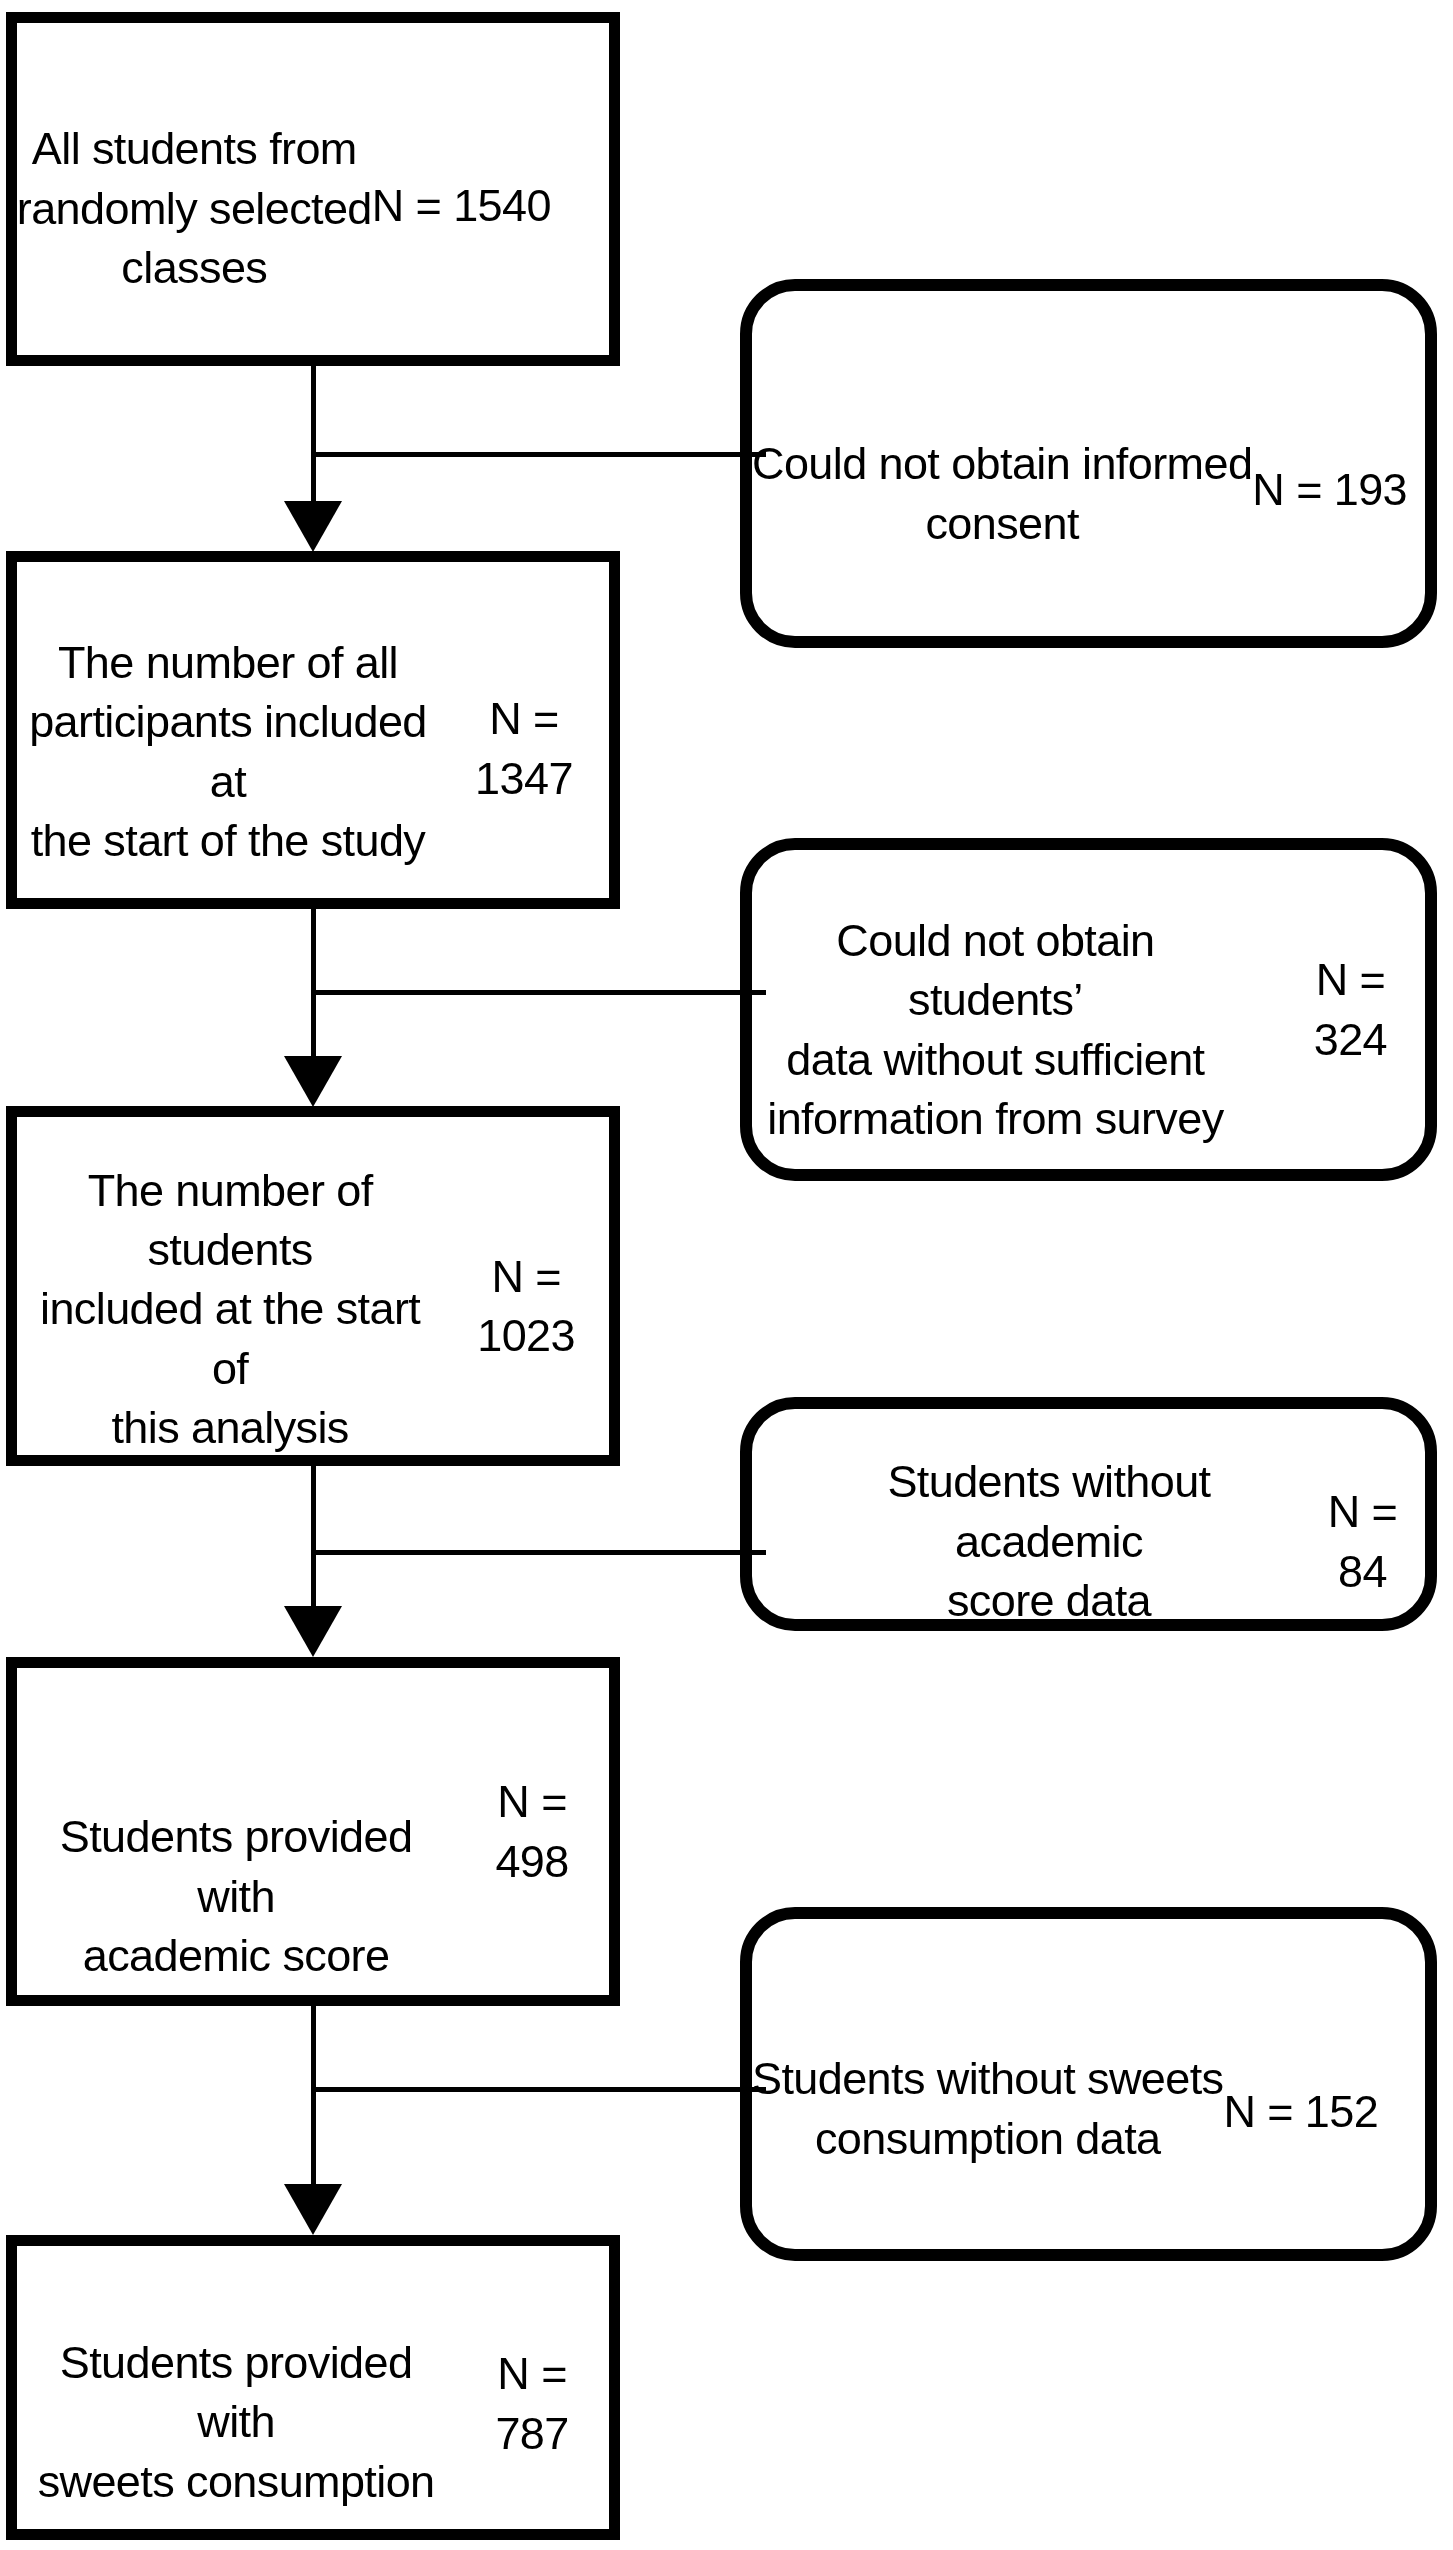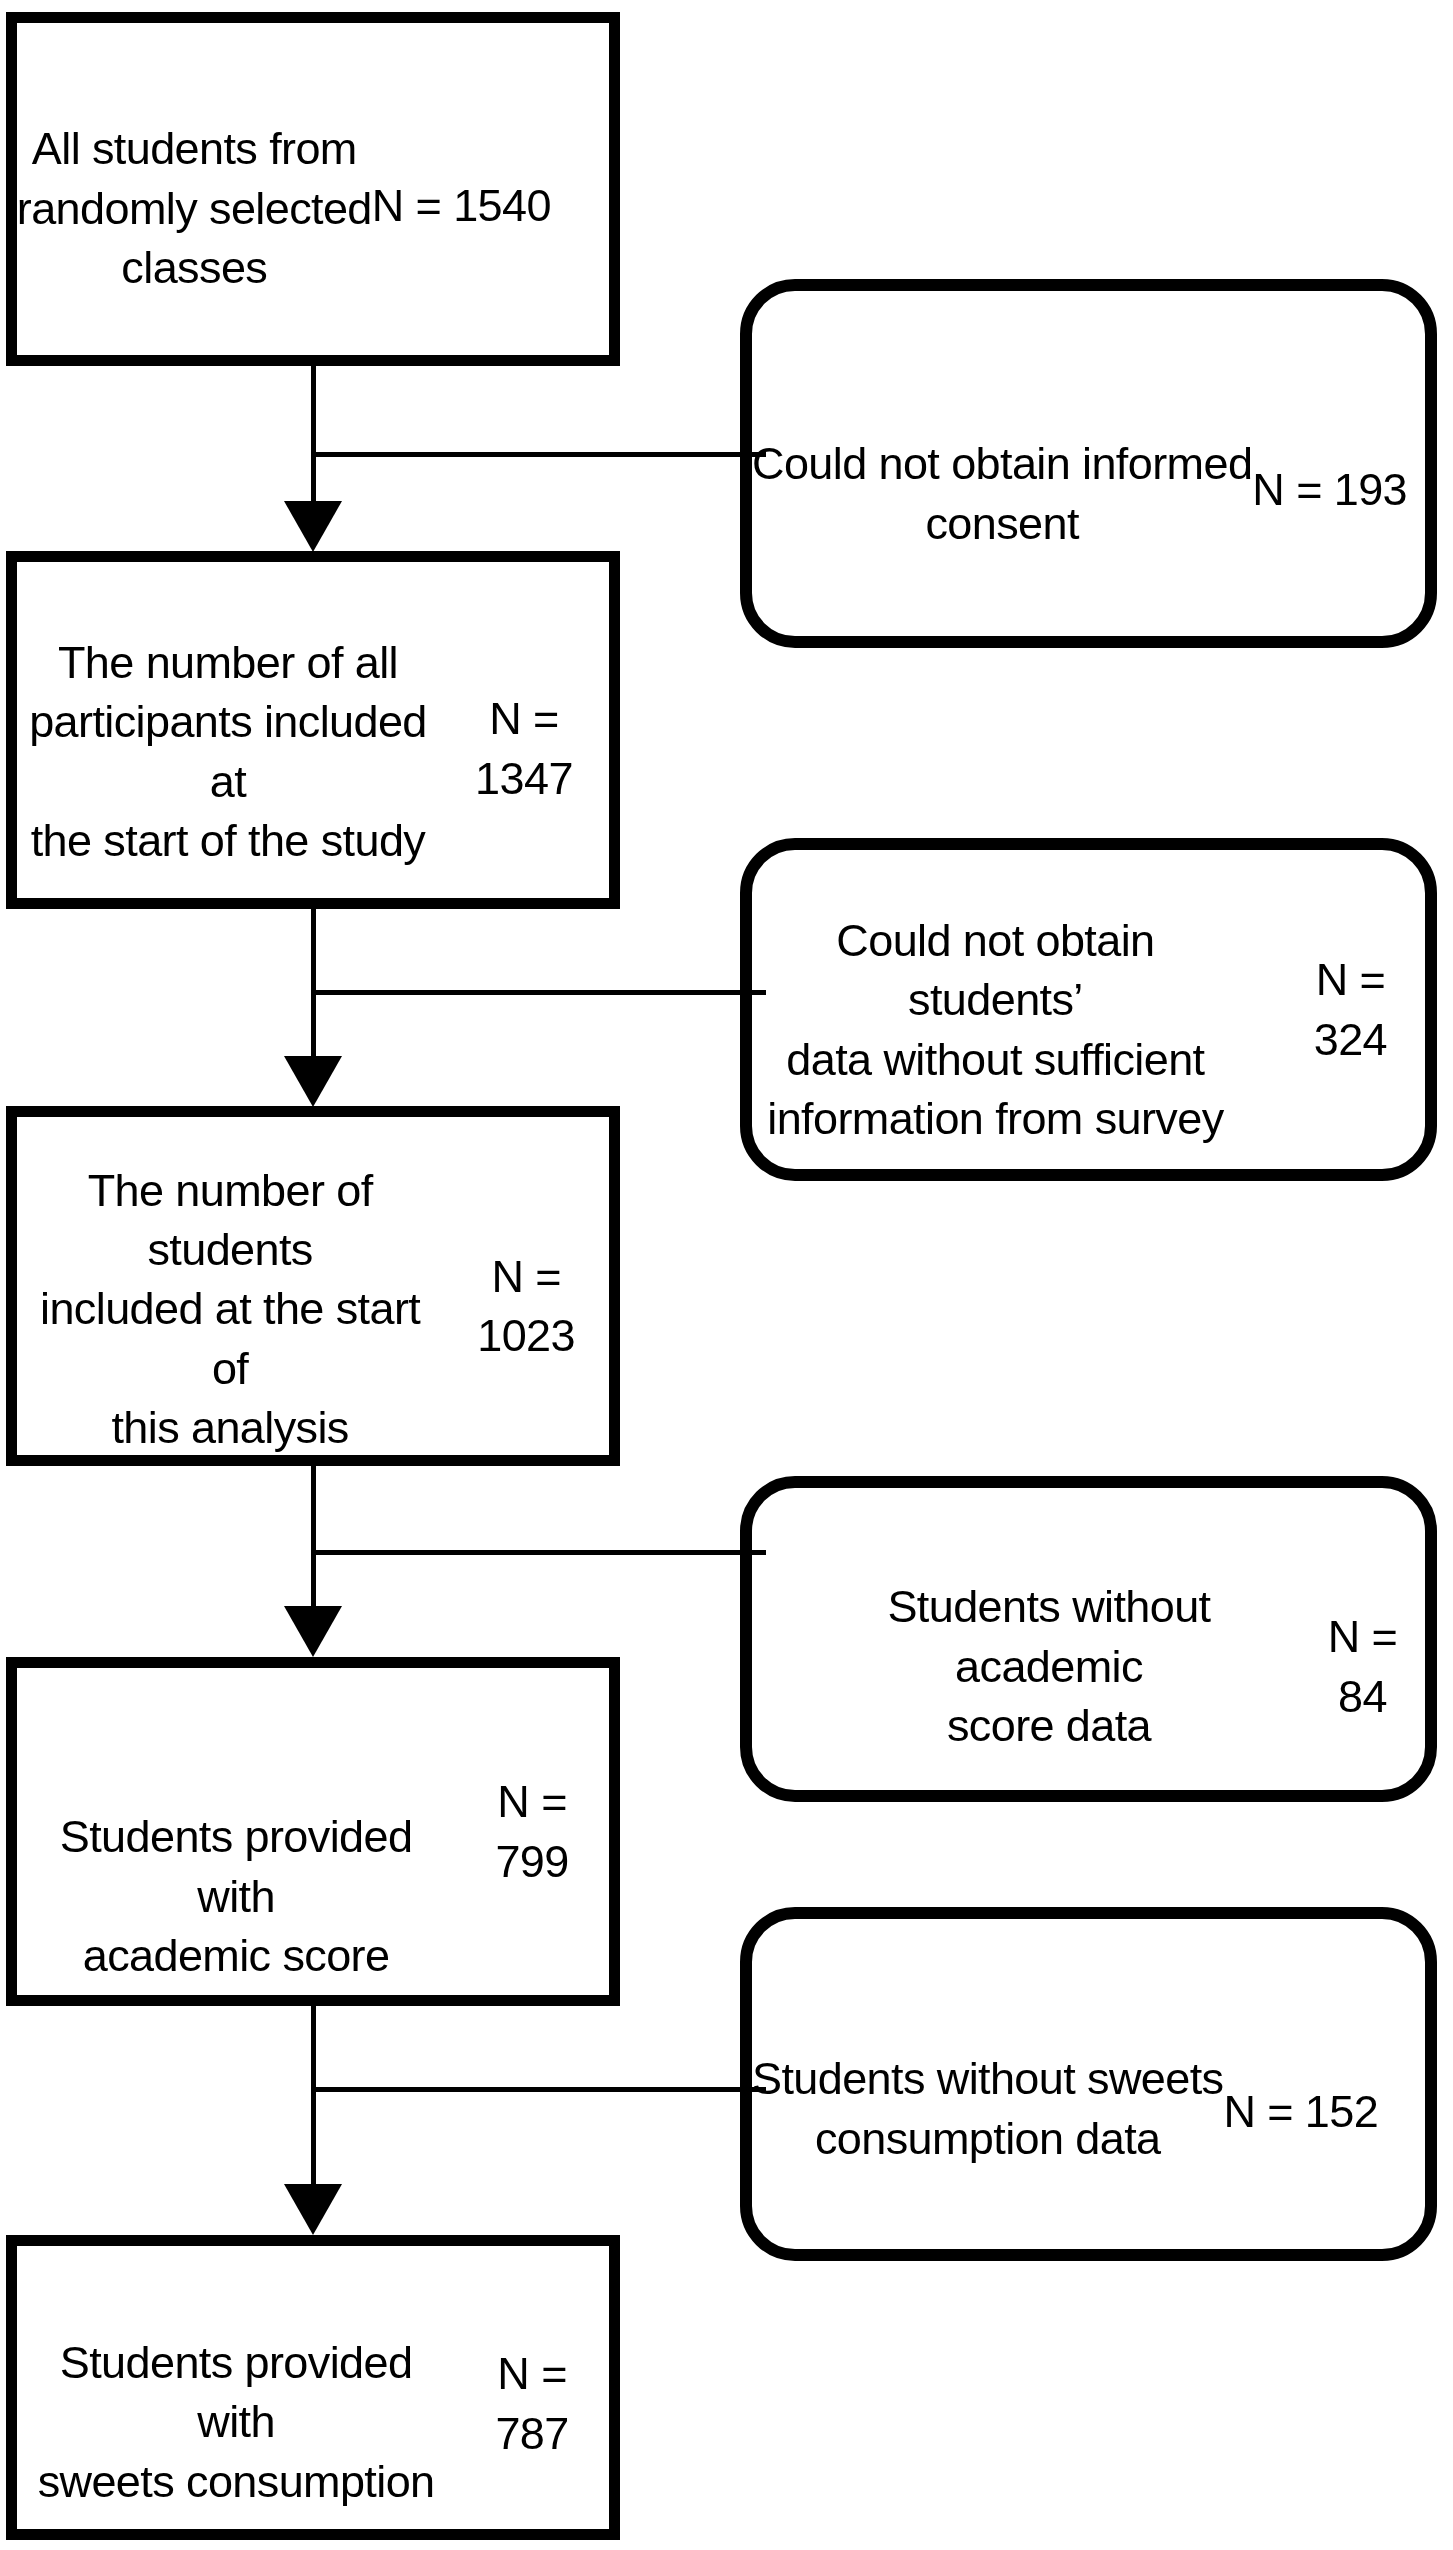--- a/index.html
+++ b/index.html
@@ -36,21 +36,21 @@
   
   .box-l1 { left: 5.8px; top: 11.5px;   width: 614px; height: 354px; }
   .box-l2 { left: 5.8px; top: 551px;  width: 614px; height: 358px; }
   .box-l3 { left: 5.8px; top: 1106px; width: 614px; height: 360px; }
   .box-l4 { left: 5.8px; top: 1657px; width: 614px; height: 349px; }
   .box-l5 { left: 5.8px; top: 2235px; width: 614px; height: 305px; }
 
   
   .box-r1 { left: 740px; top: 279px;  width: 697px; height: 369px; }
   .box-r2 { left: 740px; top: 838px; width: 697px; height: 343px; }
-  .box-r3 { left: 740px; top: 1476px; width: 697px; height: 326px; padding-left: 46px; }
+  .box-r3 { left: 740px; top: 1397px; width: 697px; height: 234px; padding-left: 46px; }
   .box-r4 { left: 740px; top: 1907px; width: 697px; height: 354px; }
 
   
   .box-l1 .title { margin-top: 40px; }  .box-l1 .nline { margin-top: 35px; }
   .box-l2 .title { margin-top: 43px; }  .box-l2 .nline { margin-top: 37px; }
   .box-l3 .title { margin-top: 46px; }  .box-l3 .nline { margin-top: 40px; }
   .box-l4 .title { margin-top: 130px; } .box-l4 .nline { margin-top: 0px; }
   .box-l5 .title { margin-top: 69px; } .box-l5 .nline { margin-top: 32px; }
   .box-r1 .title { margin-top: 60px; }  .box-r1 .nline { margin-top: 52px; }
   .box-r2 .title { margin-top: 40px; }  .box-r2 .nline { margin-top: 0px; margin-left: 37px; }
@@ -117,21 +117,21 @@
   <div class="box box-l3">
     <div class="title">The number of students
 included at the start of
 this analysis</div>
     <div class="nline">N = 1023</div>
   </div>
 
   <div class="box box-l4">
     <div class="title">Students provided with
 academic score</div>
-    <div class="nline">N = 799</div>
+    <div class="nline">N = 498</div>
   </div>
 
   <div class="box box-l5">
     <div class="title">Students provided with
 sweets consumption</div>
     <div class="nline">N = 787</div>
   </div>
 
   <div class="box round box-r1">
     <div class="title">Could not obtain informed

